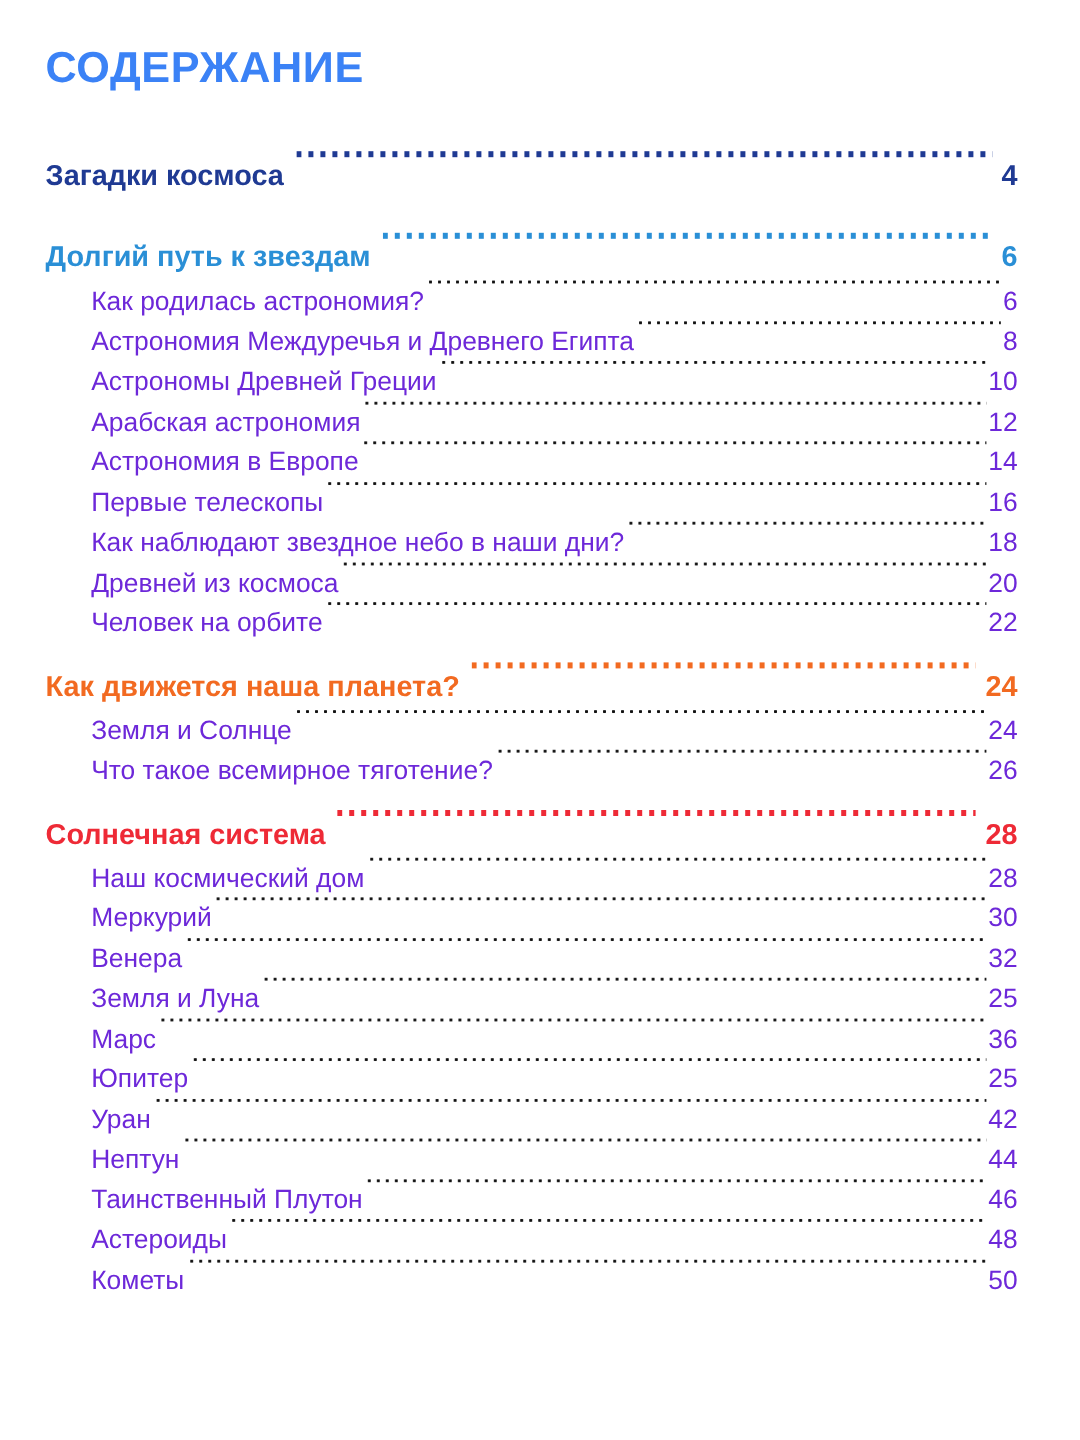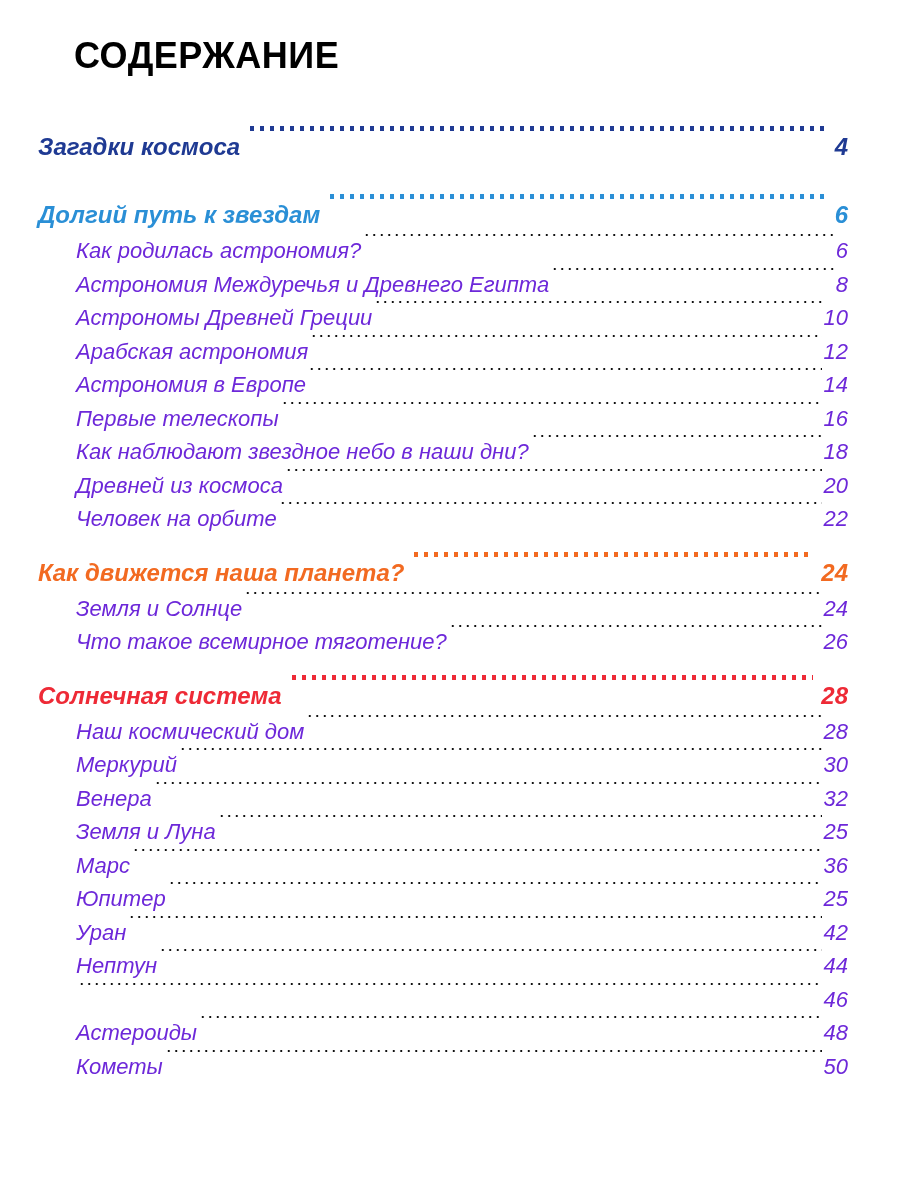--- a/index.html
+++ b/index.html
@@ -8,30 +8,28 @@
       background: #ffffff;
       font-family: "Liberation Sans", sans-serif;
       position: relative;
     }
     .page {
       position: absolute; left: 0; top: 0; width: 900px; height: 1200px;
     }
     .title {
       position: absolute; left: 38px; top: 34px;
       font-size: 36px; font-weight: bold; letter-spacing: 0.5px;
-      color: #000000;
+      color: #3b82f6;
       line-height: 44px;
-      margin-left: 36px;
     }
     .toc { position: absolute; left: 38px; top: 128px; width: 810px; }
     .section { margin: 0; }
     .row {
       display: flex; align-items: flex-start;
       white-space: nowrap;
-      font-style: italic;
     }
     .row.heading {
       font-weight: bold; font-size: 24px; height: 38px; line-height: 38px;
     }
     .row.sub {
       font-size: 22px; height: 33.5px; line-height: 33.5px;
       color: #6d28d9; padding-left: 38px;
     }
     .row .label { flex: 0 0 auto; }
     .row .leader {
@@ -187,20 +185,21 @@
             <span class="label">Уран</span>
             <span class="leader"></span>
             <span class="page-num">42</span>
           </div>
           <div class="row sub">
             <span class="label">Нептун</span>
             <span class="leader"></span>
             <span class="page-num">44</span>
           </div>
           <div class="row sub">
+            <span class="label">Таинственный Плутон</span>
             <span class="leader"></span>
             <span class="page-num">46</span>
           </div>
           <div class="row sub">
             <span class="label">Астероиды</span>
             <span class="leader"></span>
             <span class="page-num">48</span>
           </div>
           <div class="row sub">
             <span class="label">Кометы</span>

